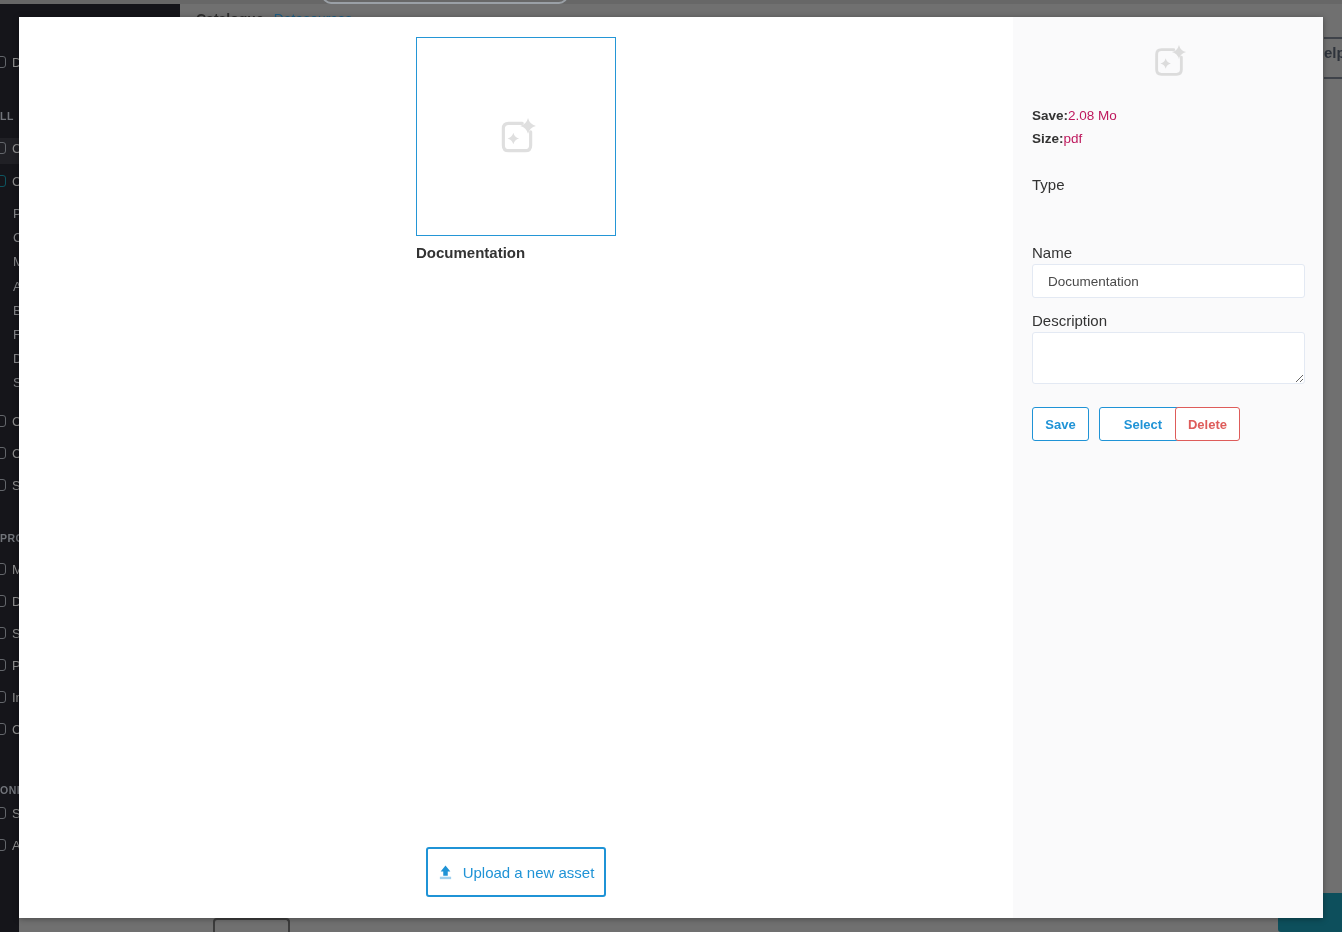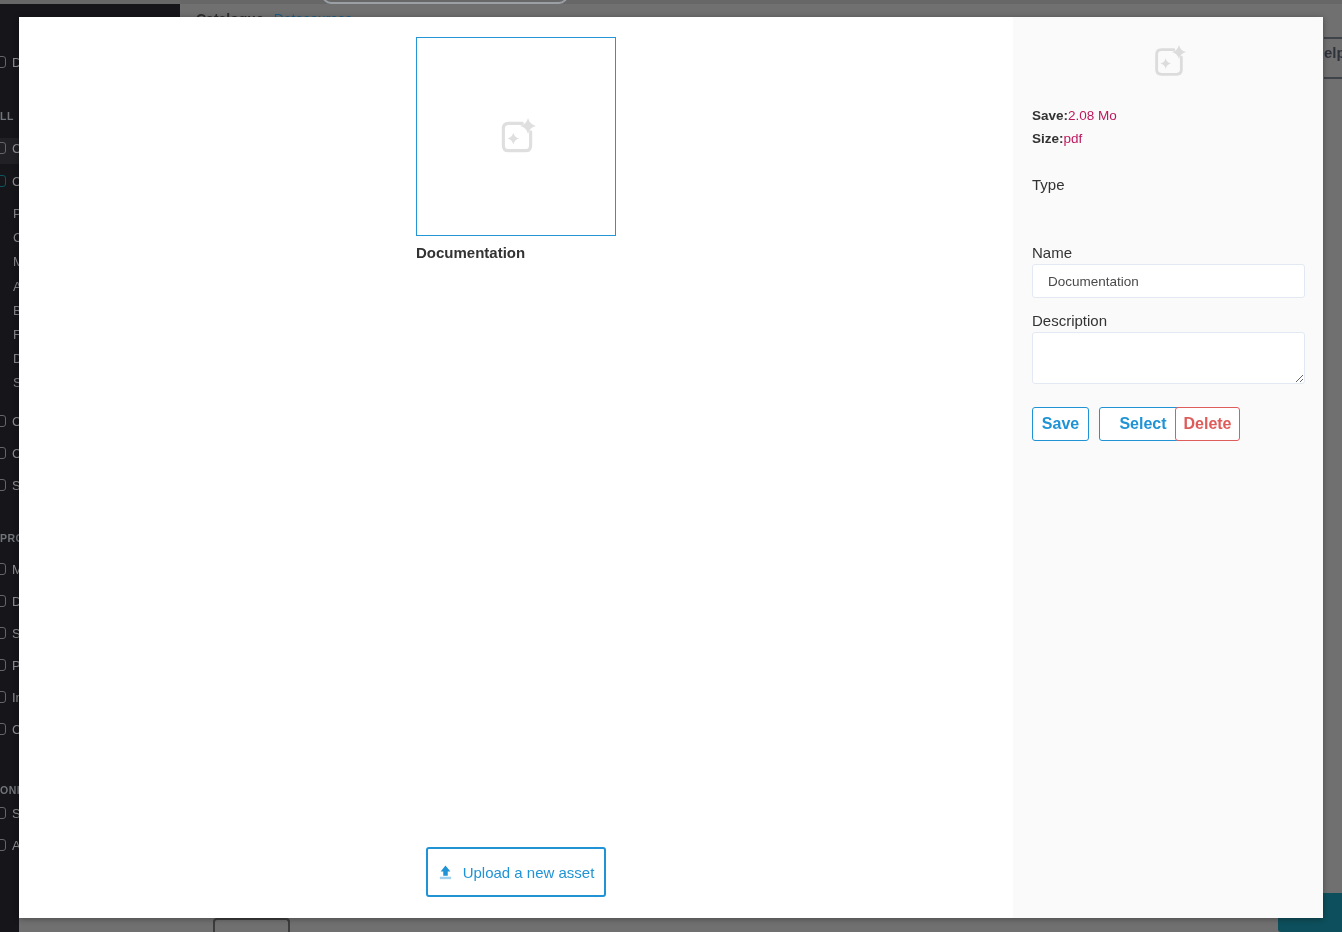--- a/index.html
+++ b/index.html
@@ -64,21 +64,21 @@
   .text-input { left:19px; width:273px; height:34px; border:1px solid #e3e9f3; border-radius:3px;
     font-size:13.5px; padding:0 15px; color:#4a4a4a; outline:none; background:#fff;
     font-family:"Liberation Sans", sans-serif; }
   #file-input { top:179px; background:#eff1f3; border-color:#e0e4ea; color:#4b4b4b;
     white-space:nowrap; overflow:hidden; }
   #name-input { top:247px; }
   #desc-textarea { left:19px; top:315px; width:273px; height:52px; border:1px solid #e3e9f3;
     border-radius:3px; resize:both; font-size:13.5px; padding:6px 15px; color:#4a4a4a;
     outline:none; background:#fff; font-family:"Liberation Sans", sans-serif; }
   .panel-btn { top:390px; height:34px; background:#fff; border:1.5px solid var(--accent);
-    border-radius:3px; color:var(--accent); font-size:16px; font-weight:600; cursor:pointer;
+    border-radius:3px; color:var(--accent); font-size:13px; font-weight:600; cursor:pointer;
     font-family:"Liberation Sans", sans-serif; }
   #save-btn { left:19px; width:57px; }
   #select-btn { left:86px; width:88px; }
   #delete-btn { left:162px; width:65px; border-color:var(--danger); color:var(--danger); }
 </style>
 </head>
 <body>
 
 <div id="stage">
 

